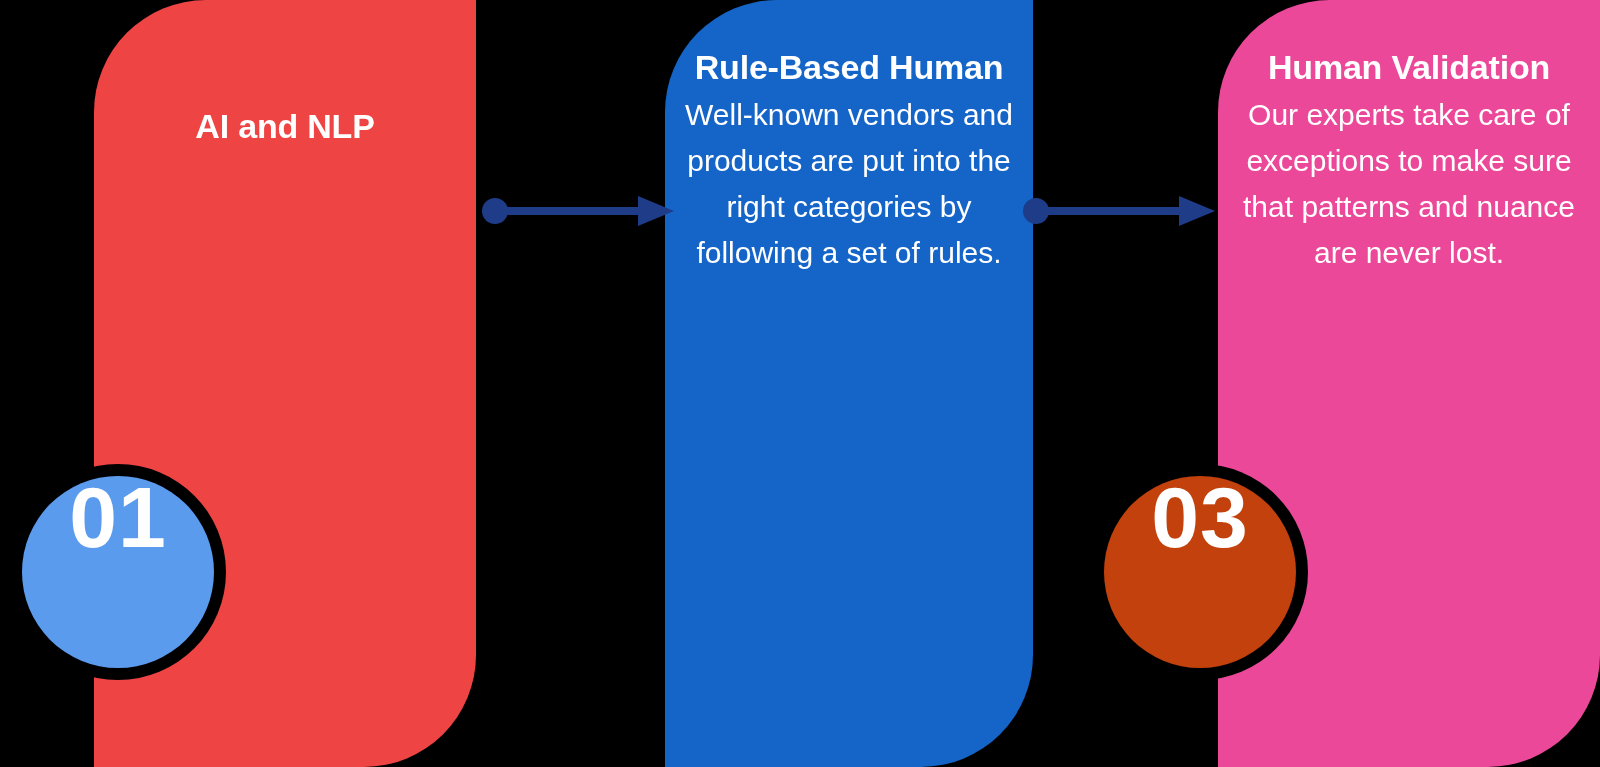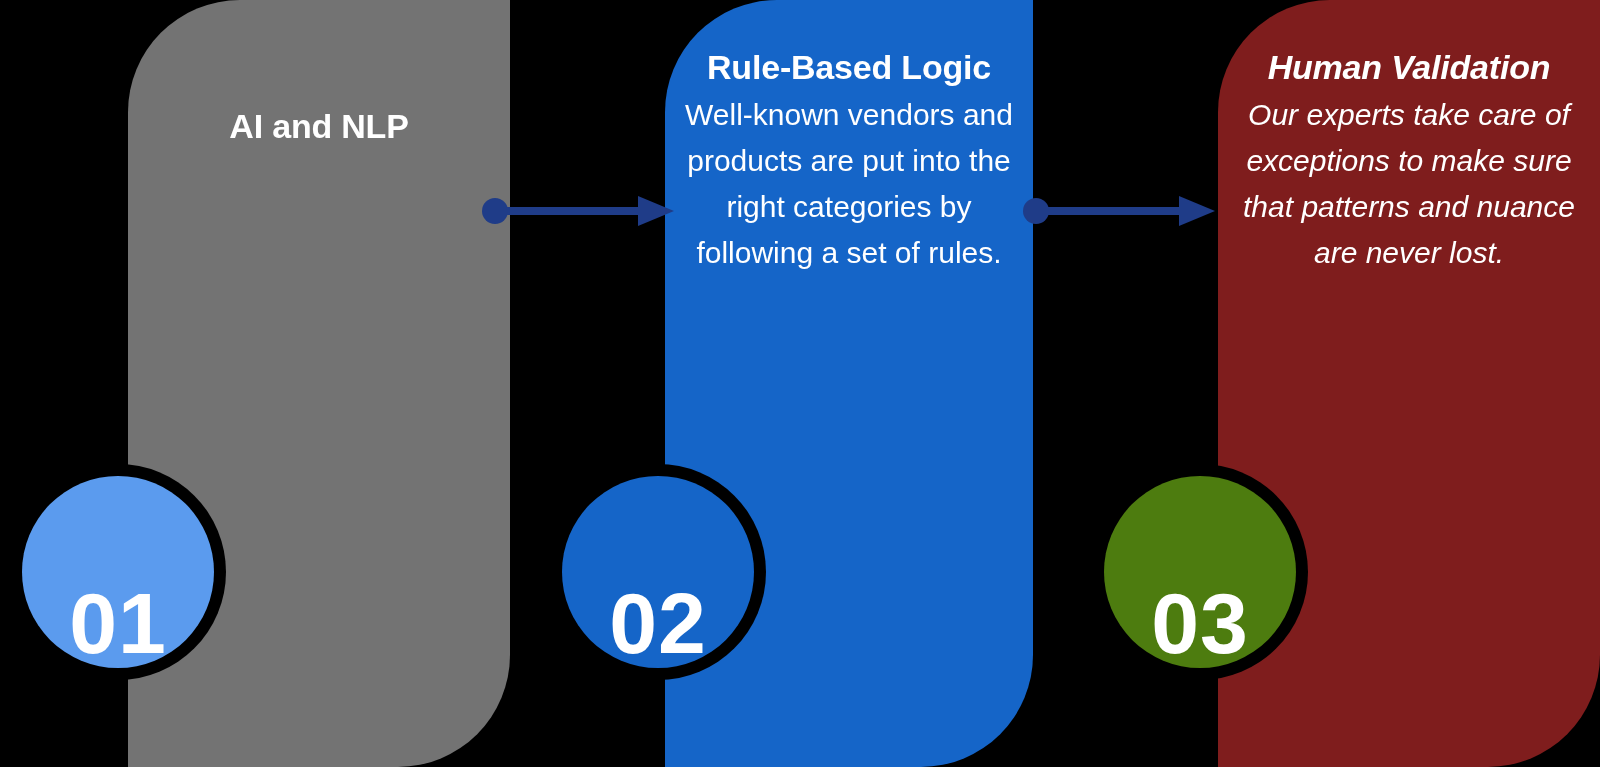--- a/index.html
+++ b/index.html
@@ -48,50 +48,50 @@
     white-space: pre-line;
   }
   .card-body {
     color: #ffffff;
     font-size: 30px;
     line-height: 46px;
     margin: 2px;
     font-weight: 400;
   }
 
-  #card-1 { left: 128px;  width: 382px; background: #737373; text-decoration: underline; }
+  #card-1 { left: 94px;  width: 382px; background: #ef4444; text-decoration: underline; }
   #card-2 { left: 665px;  width: 368px; background: #1565C8; }
-  #card-3 { left: 1218px; width: 382px; background: #7f1d1d; font-style: italic; }
+  #card-3 { left: 1218px; width: 382px; background: #ec4899; }
 
   #card-1 .card-inner { top: 104px; }
   #card-2 .card-inner { top: 45px; }
   #card-3 .card-inner { top: 45px; }
 
   
   .badge {
     position: absolute;
     width: 192px;
     height: 192px;
     border-radius: 50%;
     display: flex;
-    align-items: flex-end;
+    align-items: flex-start;
     justify-content: center;
     box-shadow: 0 0 0 12px #000000;
   }
   .badge-num {
     color: #ffffff;
     font-weight: bold;
     font-size: 86px;
     line-height: 86px;
     letter-spacing: 1px;
     transform: translateY(-2px);
   }
   #badge-1 { left: 22px;   top: 476px; background: #5B9BEE; }
   #badge-2 { left: 562px;  top: 476px; background: #1565C8; }
-  #badge-3 { left: 1104px; top: 476px; background: #4d7c0f; }
+  #badge-3 { left: 1104px; top: 476px; background: #c2410c; }
 
   
   .connector {
     position: absolute;
     top: 196px;
     height: 30px;
   }
   #connector-1 { left: 482px;  width: 192px; }
   #connector-2 { left: 1023px; width: 192px; }
   .connector svg { display: block; }
@@ -102,21 +102,21 @@
 <div id="stage">
 
   <div class="card" id="card-1">
     <div class="card-inner">
       <div class="card-title">AI and NLP</div>
     </div>
   </div>
 
   <div class="card" id="card-2">
     <div class="card-inner">
-      <div class="card-title">Rule-Based Logic</div>
+      <div class="card-title">Rule-Based Human</div>
       <div class="card-body">Well-known vendors and products are put into the right categories by following a set of rules.</div>
     </div>
   </div>
 
   <div class="card" id="card-3">
     <div class="card-inner">
       <div class="card-title">Human Validation</div>
       <div class="card-body">Our experts take care of exceptions to make sure that patterns and nuance are never lost.</div>
     </div>
   </div>
@@ -134,21 +134,18 @@
       <circle cx="13" cy="15" r="13" fill="#1F3C88"></circle>
       <rect x="13" y="11" width="153" height="8" fill="#1F3C88"></rect>
       <polygon points="156,0 192,15 156,30" fill="#1F3C88"></polygon>
     </svg>
   </div>
 
   <div class="badge" id="badge-1">
     <span class="badge-num">01</span>
   </div>
 
-  <div class="badge" id="badge-2">
-    <span class="badge-num">02</span>
-  </div>
 
   <div class="badge" id="badge-3">
     <span class="badge-num">03</span>
   </div>
 
 </div>
 
 </body></html>

